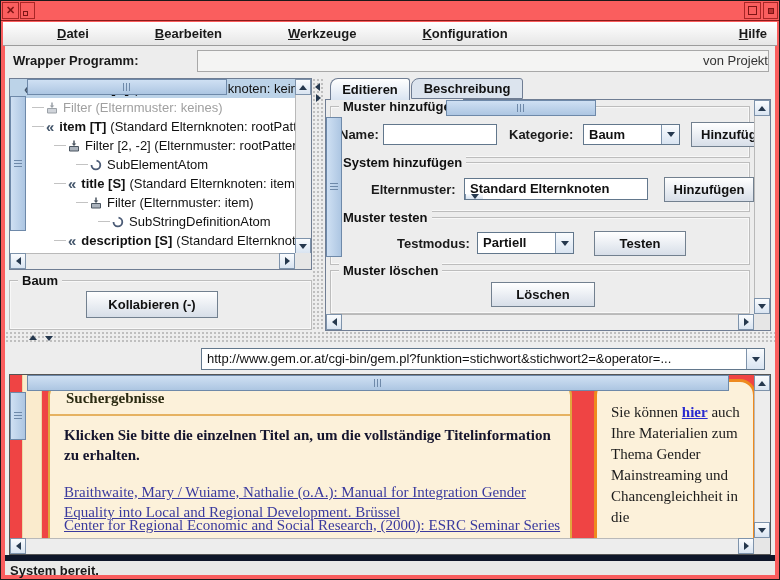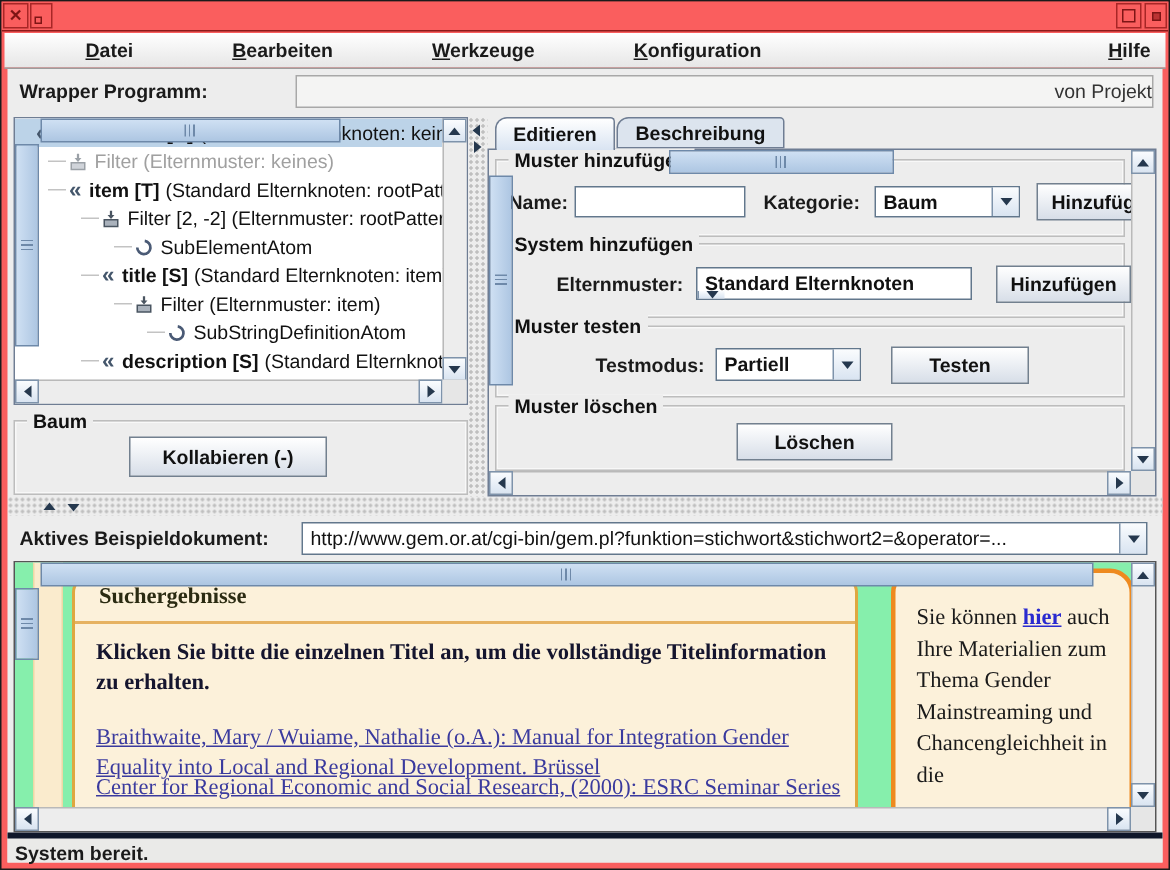--- a/index.html
+++ b/index.html
@@ -86,37 +86,37 @@
   .tab.unselected{background:#DCE4EE;height:21px;}
   .tab-content{position:absolute;left:0;top:21px;right:0;bottom:0;border:1px solid #6F7D93;background:#EDEDED;}
   
   .doc-row{position:absolute;left:4px;top:300px;right:4px;height:26px;}
   .doc-row .blabel{position:absolute;left:4px;top:5px;}
   .doc-combo{left:192px;right:6px;top:2px;height:22px;}
   .doc-combo .combo-text{font-weight:normal;line-height:18px;}
   
   .browser{position:absolute;left:4px;top:328px;right:4px;bottom:20px;border:1px solid #555;background:#fff;
            font-family:"Liberation Serif",serif;}
-  .b-viewport{position:absolute;left:0;top:0;right:16px;bottom:16px;overflow:hidden;background:#86efac;}
+  .b-viewport{position:absolute;left:0;top:0;right:16px;bottom:16px;overflow:hidden;background:#ef4444;}
   .cream-strip{position:absolute;left:12px;top:0;width:20px;height:100%;background:#FAEBCD;
                border-left:1px solid #EDD8A6;border-right:1px solid #EDD8A6;}
   .results-box{position:absolute;left:38px;top:8px;width:524px;height:260px;background:#FCF1DA;
                border:2px solid #DFA73F;border-radius:12px;}
   .rb-title{position:absolute;left:16px;top:5px;font-weight:bold;font-size:15px;color:#2B2B12;}
   .rb-line{position:absolute;left:0;right:0;top:29px;border-top:2px solid #E6B261;}
   .rb-intro{position:absolute;left:14px;top:40px;width:492px;font-weight:bold;font-size:15px;
             line-height:20px;color:#15152E;}
   .result-link{position:absolute;left:14px;width:504px;font-size:15px;line-height:20px;color:#3A3A9E;
                text-decoration:underline;cursor:pointer;}
   .side-box{position:absolute;left:584px;top:4px;width:162px;height:260px;background:#FCF1DA;
             border:3px solid #EE8A1F;border-radius:16px;}
   .sb-text{position:absolute;left:14px;top:20px;width:132px;font-size:15px;line-height:21px;color:#1A1A1A;}
   .sb-text .inlink{font-weight:bold;color:#2A2ACF;text-decoration:underline;cursor:pointer;}
   
-  .statusbar{position:absolute;left:0;right:0;bottom:0;height:20px;background:#EAEAE8;border-top:4px solid #0f172a;
+  .statusbar{position:absolute;left:0;right:0;bottom:0;height:20px;background:#EAEAE8;border-top:6px solid #0f172a;
              font-weight:bold;font-size:13px;color:#1A1A1A;line-height:19px;padding-left:5px;}
 </style>
 </head>
 <body>
 
 <div class="window">
 
   <div class="titlebar">
     <div class="wbtn" style="left:1px;width:17px;">
       <span>✕</span>
@@ -317,21 +317,20 @@
         </div>
       </div>
     </div>
 
     <div class="h-divider">
       <i class="tri tri-up ot" style="left:24px;top:4px;"></i>
       <i class="tri tri-down ot" style="left:40px;top:5px;"></i>
     </div>
 
     <div class="doc-row">
-      <span class="blabel">Aktives Beispieldokument:</span>
       <div class="combo doc-combo">
         <span class="combo-text">http://www.gem.or.at/cgi-bin/gem.pl?funktion=stichwort&amp;stichwort2=&amp;operator=...</span>
         <span class="combo-btn">
             <i class="tri tri-down"></i>
           </span>
       </div>
     </div>
 
     <div class="browser">
       <div class="b-viewport">

